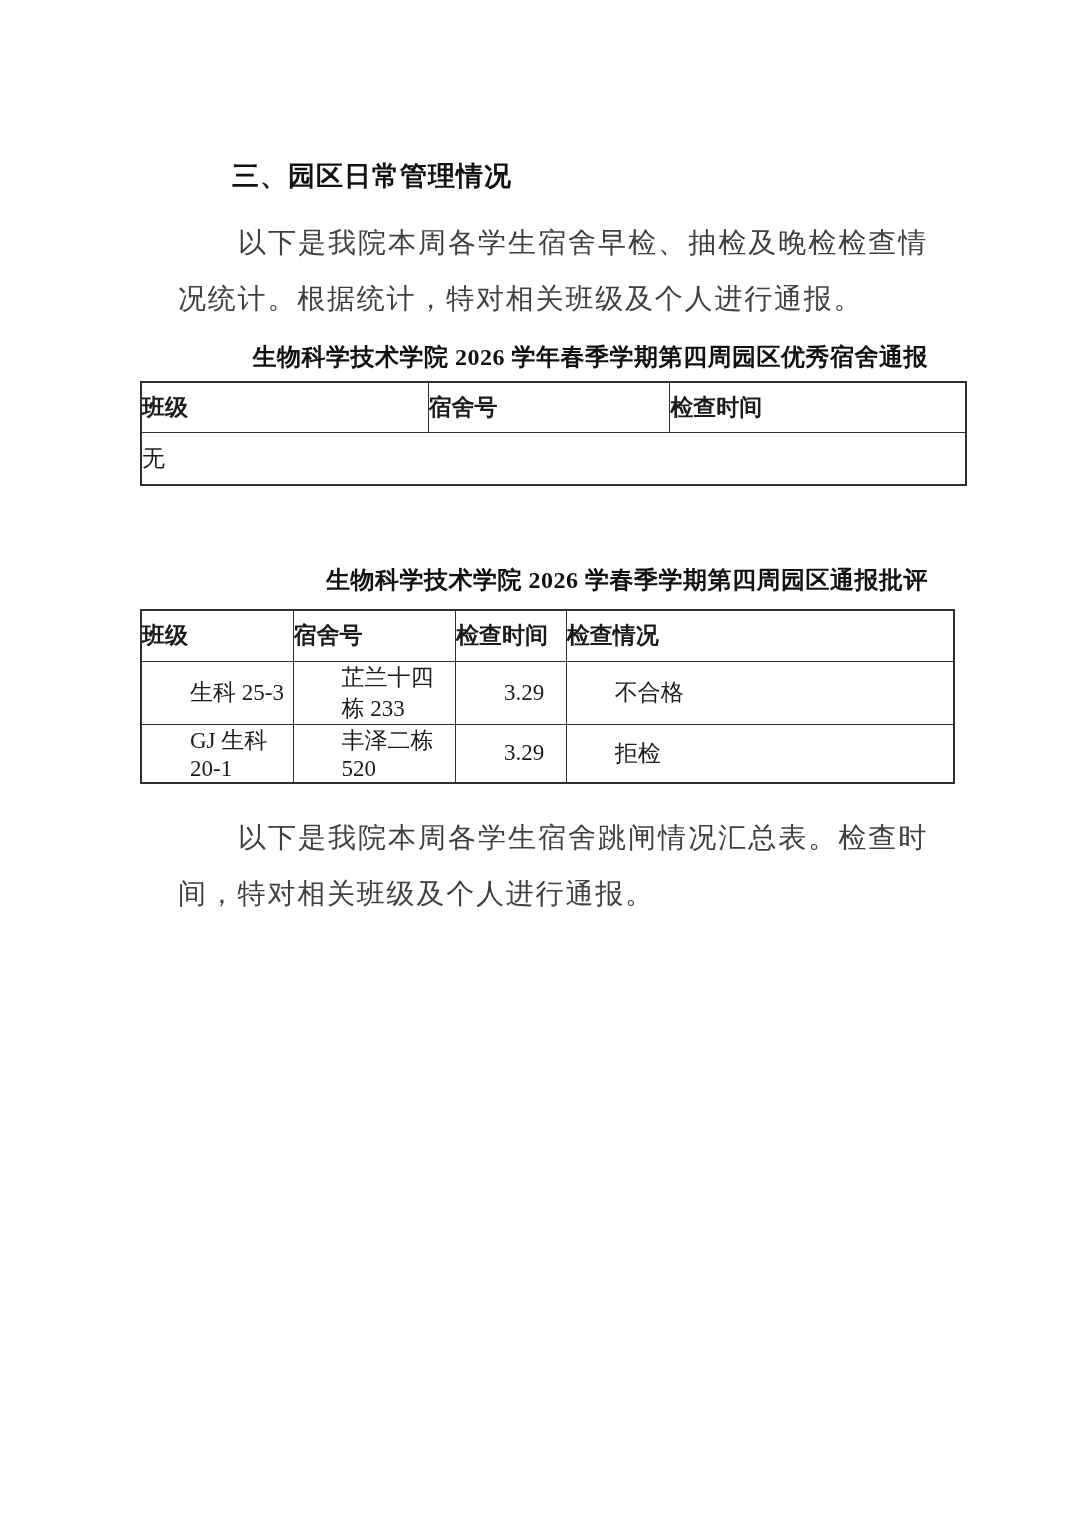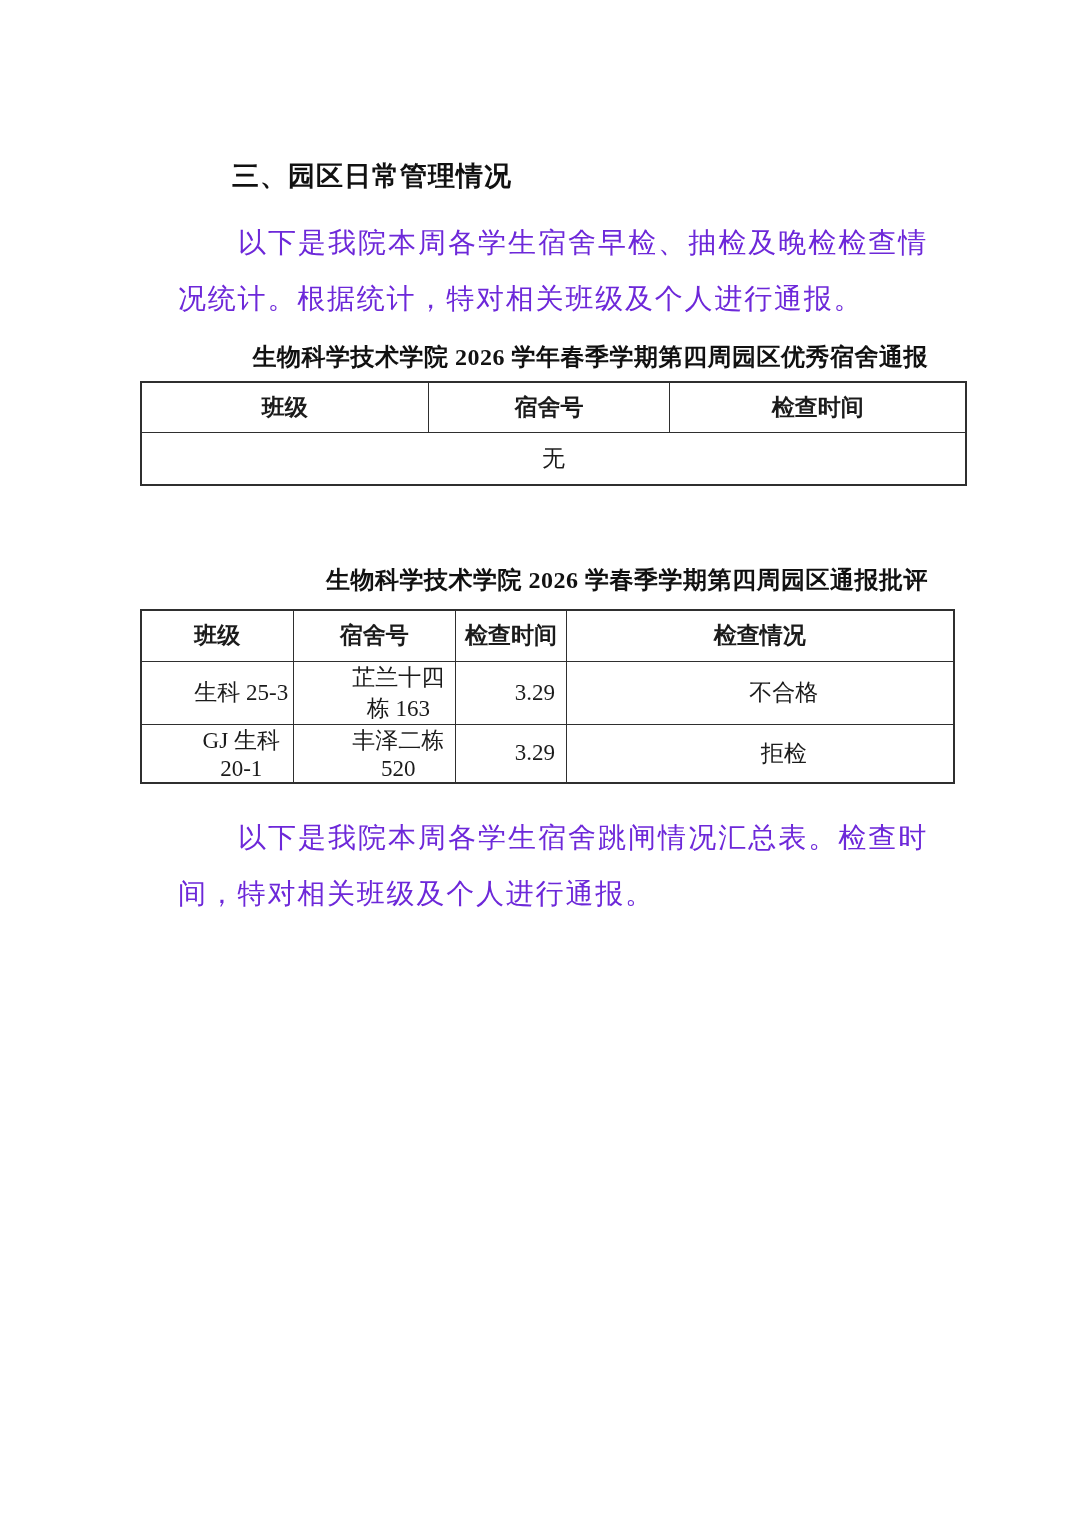--- a/index.html
+++ b/index.html
@@ -28,21 +28,21 @@
   }
   .body-para {
     margin-top: 24px;
     width: 750px;
     font-size: 28px;
     line-height: 56px;
     letter-spacing: 1.8px;
     text-align: justify;
     text-justify: inter-character;
     text-indent: 60px;
-    color: #6d28d9;
+    color: #404040;
   }
   .table-title {
     margin-top: 14px;
     width: 750px;
     text-align: right;
     font-size: 24px;
     font-weight: 700;
     line-height: 32px;
     letter-spacing: 0.5px;
     color: #111;
@@ -54,21 +54,21 @@
   table {
     border-collapse: collapse;
     table-layout: fixed;
     margin-left: -34px;
     background: #ffffff;
   }
   table.excellent { width: 827px; margin-top: 8px; }
   table.criticism { width: 815px; margin-top: 13px; }
   th, td {
     border: 1px solid #2f2f2f;
-    text-align: center;
+    text-align: left;
     vertical-align: middle;
     font-size: 23px;
     color: #1b1b1b;
     padding: 0;
   }
   table { border: 2px solid #2f2f2f; }
   th { font-weight: 700; }
   table.excellent th { height: 50px; }
   table.excellent td { height: 53px; font-weight: 400; }
   table.criticism th { height: 51px; }
@@ -133,21 +133,21 @@
         <tr>
           <th>班级</th>
           <th>宿舍号</th>
           <th>检查时间</th>
           <th>检查情况</th>
         </tr>
       </thead>
       <tbody>
         <tr>
           <td>生科 25-3</td>
-          <td>芷兰十四栋 163</td>
+          <td>芷兰十四栋 233</td>
           <td>3.29</td>
           <td>不合格</td>
         </tr>
         <tr>
           <td>GJ 生科 20-1</td>
           <td>丰泽二栋 520</td>
           <td>3.29</td>
           <td>拒检</td>
         </tr>
       </tbody>

